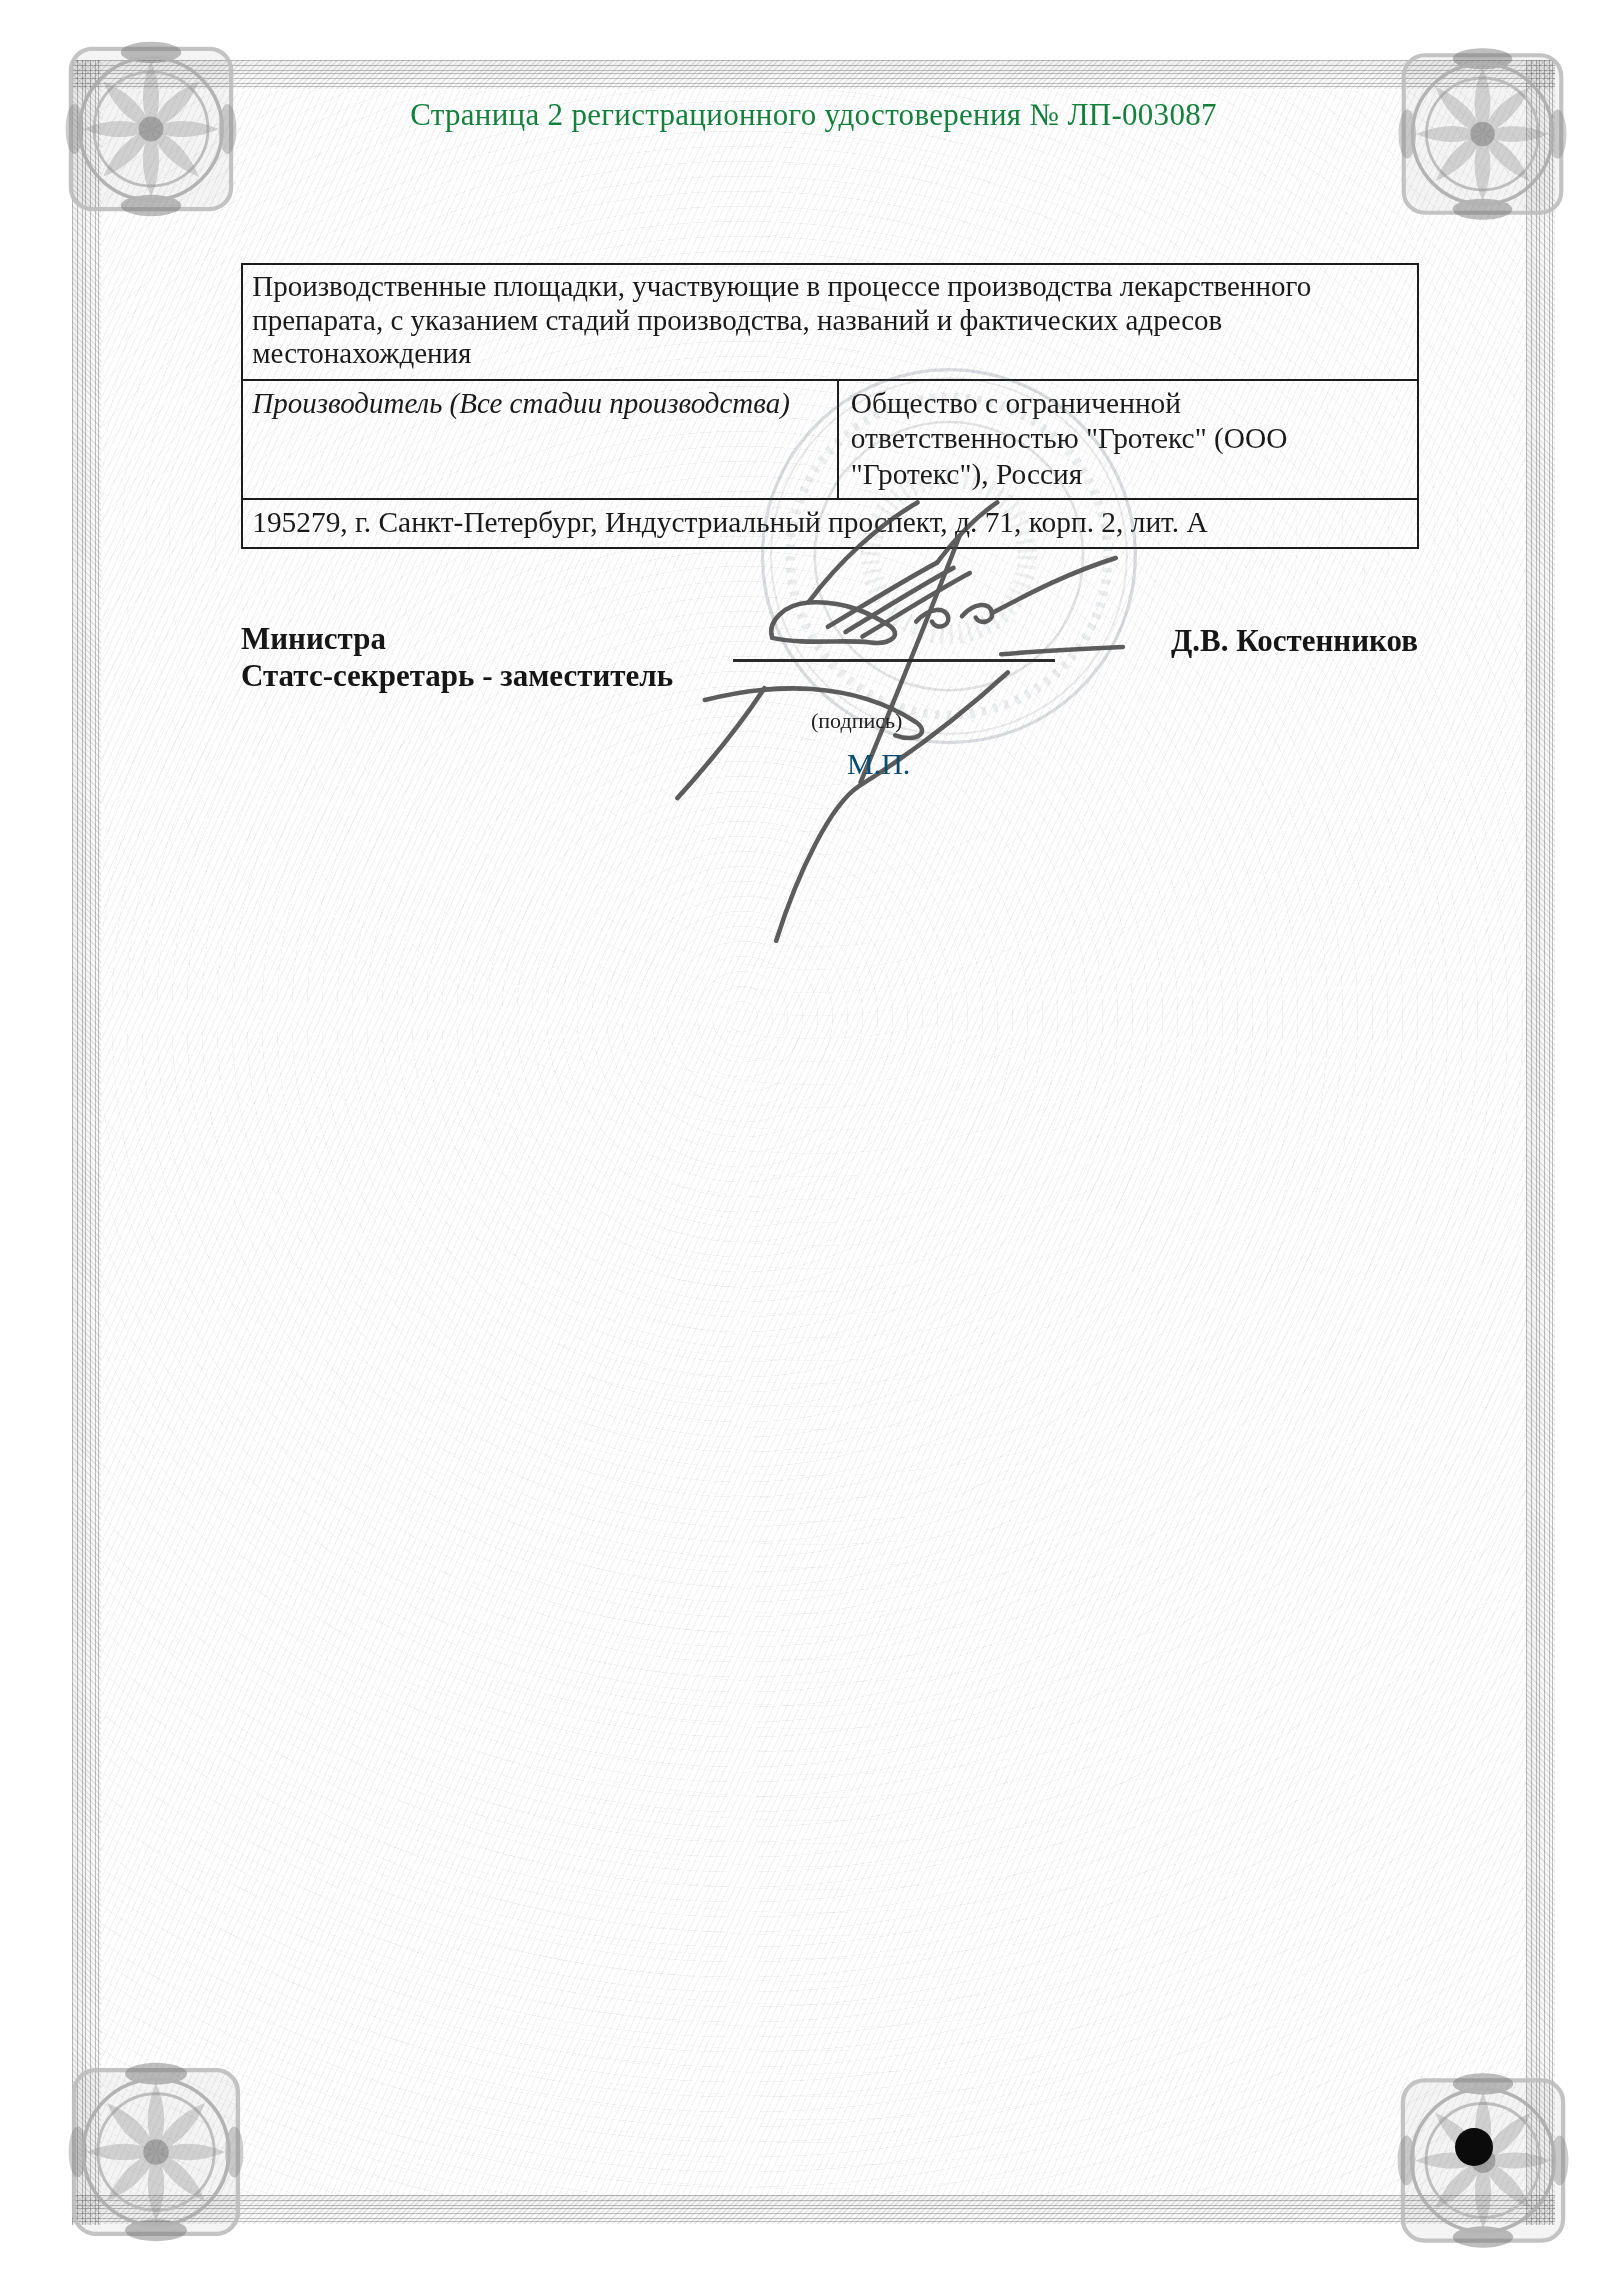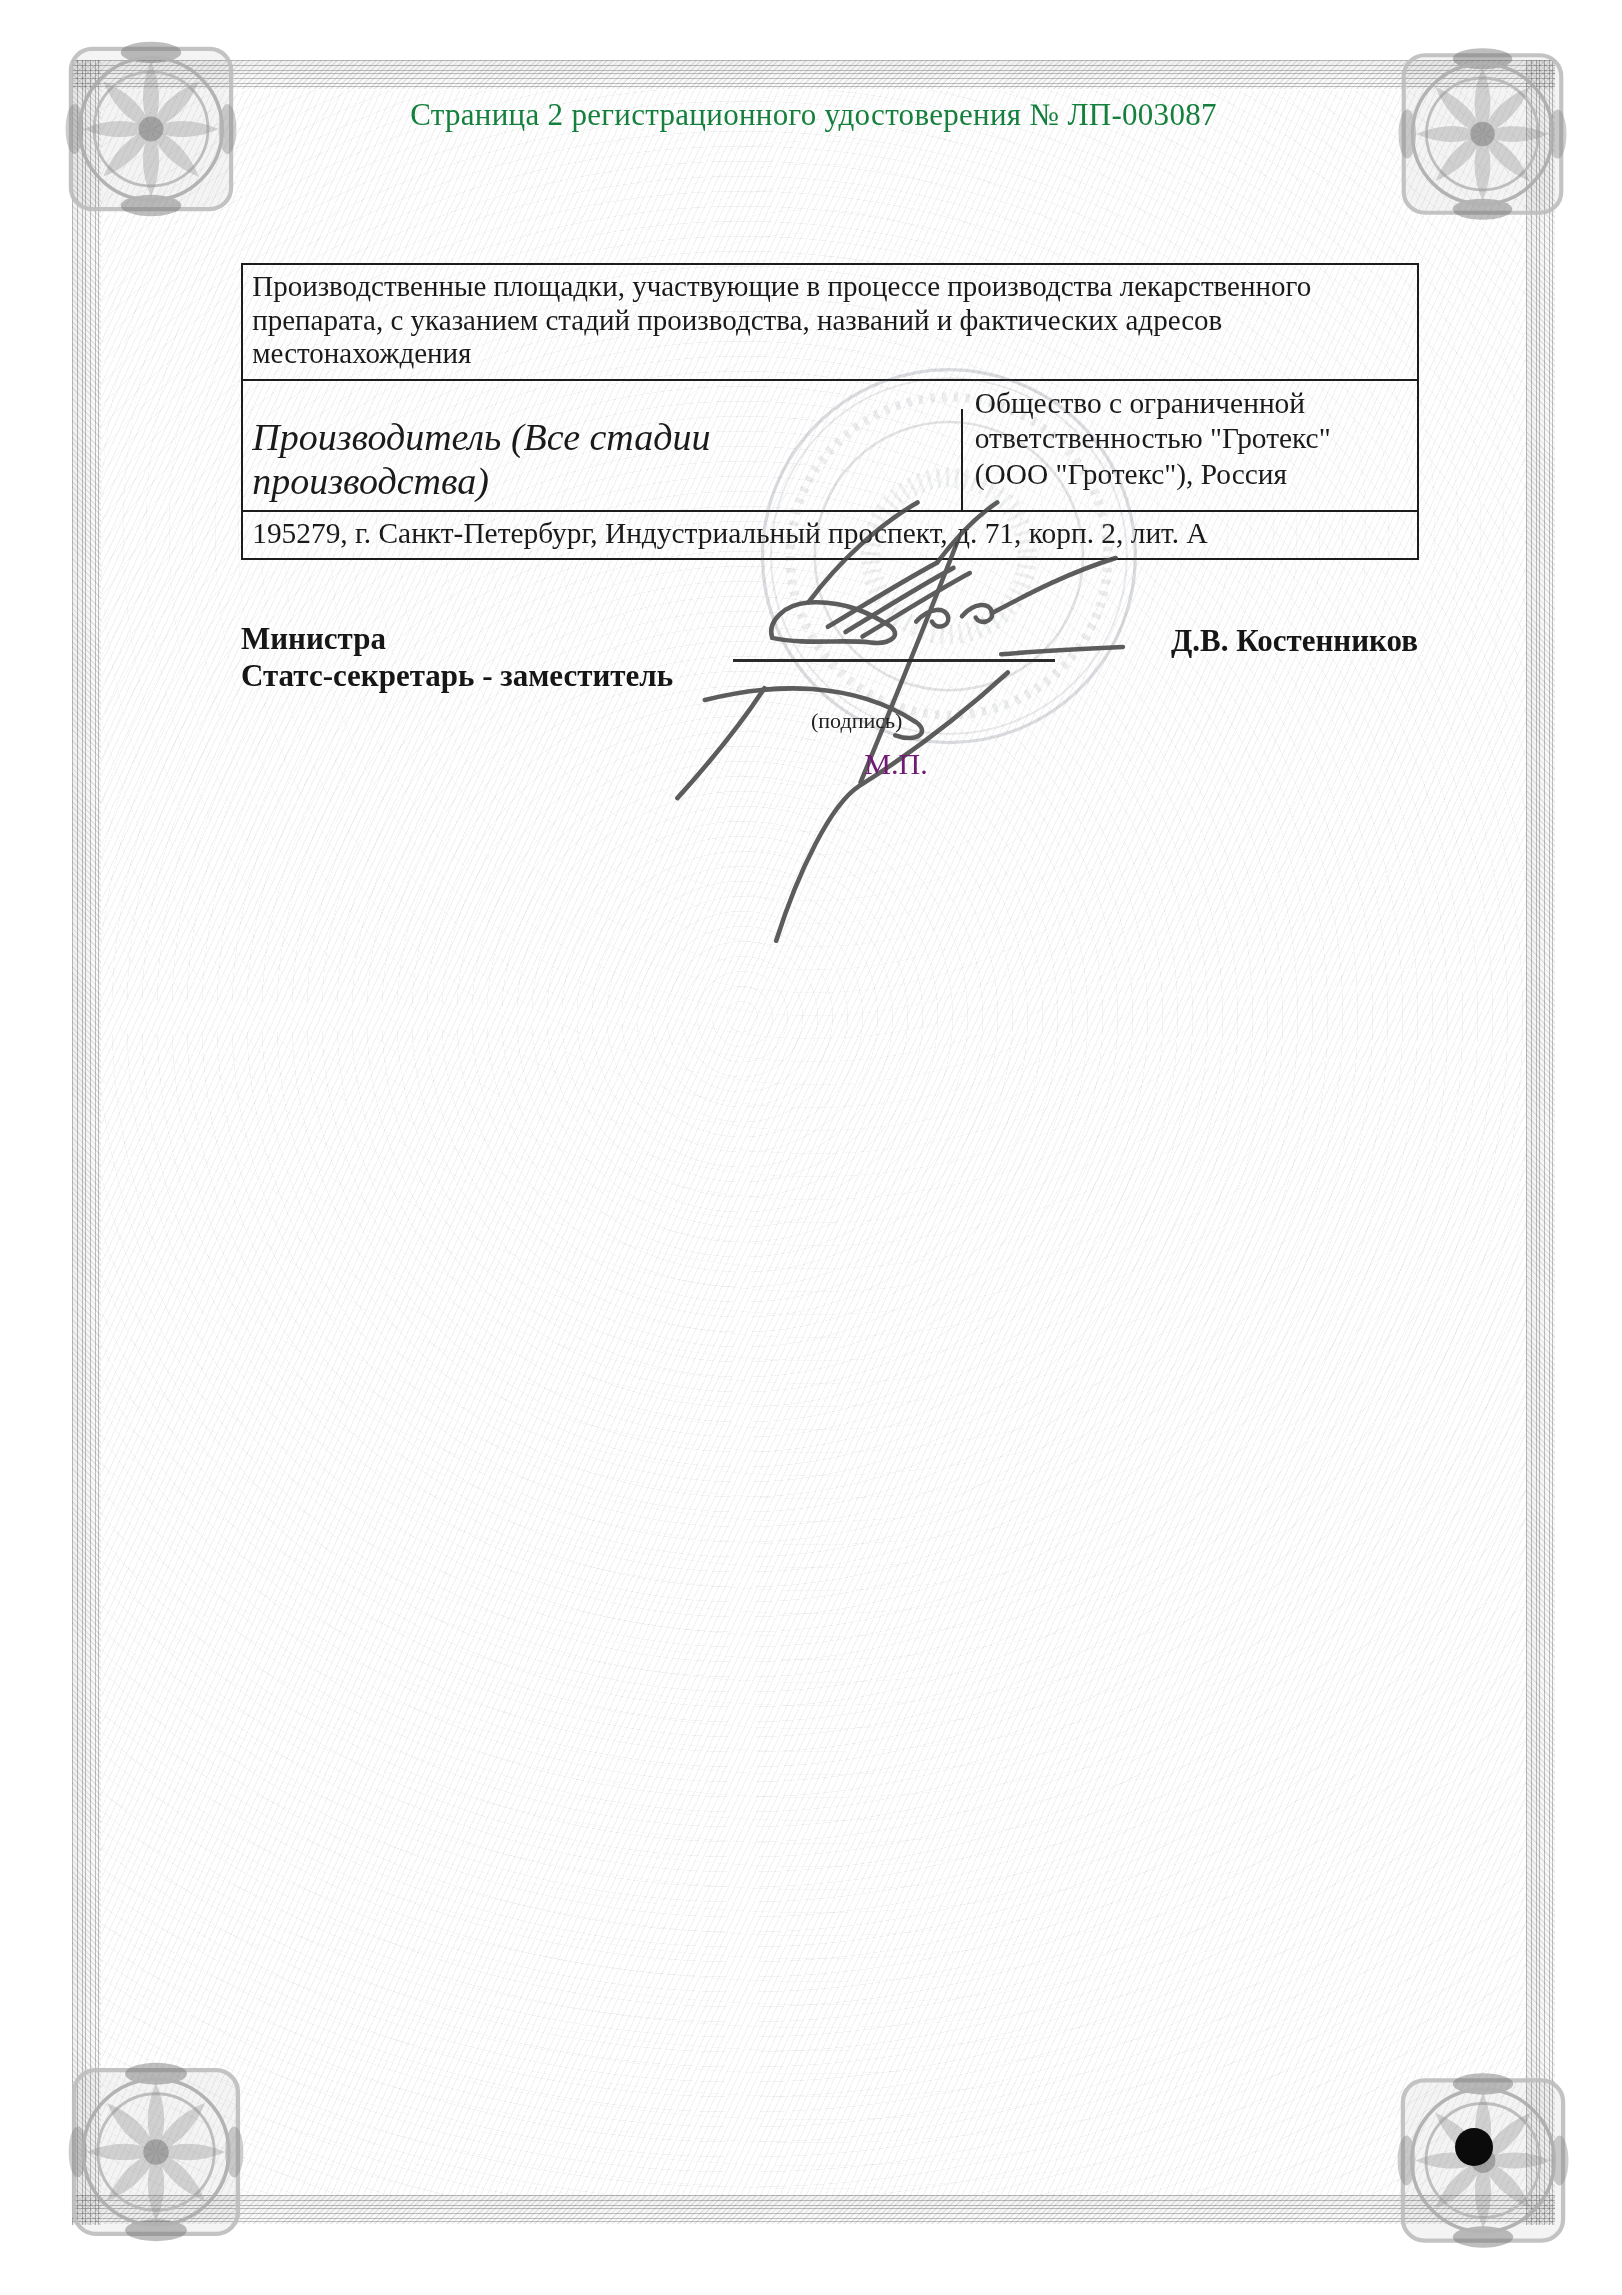--- a/index.html
+++ b/index.html
@@ -60,24 +60,23 @@
     border:2.6px solid #1c1c1c;background:rgba(255,255,255,.0);
     box-sizing:border-box;
   }
   .t-header{
     padding:5.2px 10.5px 7.9px 9.2px;
     font-weight:normal;font-size:29px;line-height:1.16;
     border-bottom:2.6px solid #1c1c1c;
   }
   .t-row{display:flex;border-bottom:2.6px solid #1c1c1c;}
   .t-cell-label{
-    width:720px;box-sizing:border-box;flex:0 0 auto;
-    padding:6.5px 10.5px 6.5px 9.2px;font-style:italic;font-size:38px;
+    width:596px;box-sizing:border-box;flex:0 0 auto;
+    padding:6.5px 10.5px 6.5px 9.2px;font-style:italic;font-size:29px;
     border-right:2.6px solid #1c1c1c;
-    margin-top:28px;
   }
   .t-cell-value{
     flex:1 1 auto;padding:5.2px 9.2px 6.5px 11.8px;
     font-size:29.4px;line-height:1.2;
   }
   .t-address{padding:5.2px 10.5px 7.9px 9.2px;font-size:29.4px;border-radius:17px;}
 
   
   .overlay-svg{position:absolute;left:0;top:0;width:1623px;height:2295px;pointer-events:none;}
 
@@ -92,21 +91,21 @@
   .sig-line{
     position:absolute;left:733px;top:659px;width:322px;height:0;
     border-top:3.3px solid #2b2b2b;
   }
   .sig-caption{
     position:absolute;left:811px;top:708px;width:170px;
     text-align:left;font-size:22px;color:#202020;
   }
   .seal-mark{
     position:absolute;left:847px;top:747px;width:98px;
-    text-align:center;font-size:30px;color:#701a75;
+    text-align:left;font-size:30px;color:#0c4a6e;
   }
 </style>
 </head>
 <body>
 
 <div class="interior"></div>
 
 <div class="band h band-top"></div>
 <div class="band h band-bottom"></div>
 <div class="band v band-left"></div>

